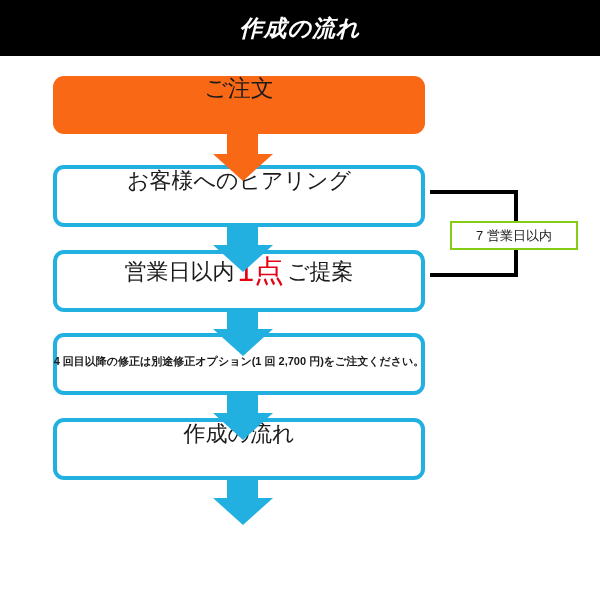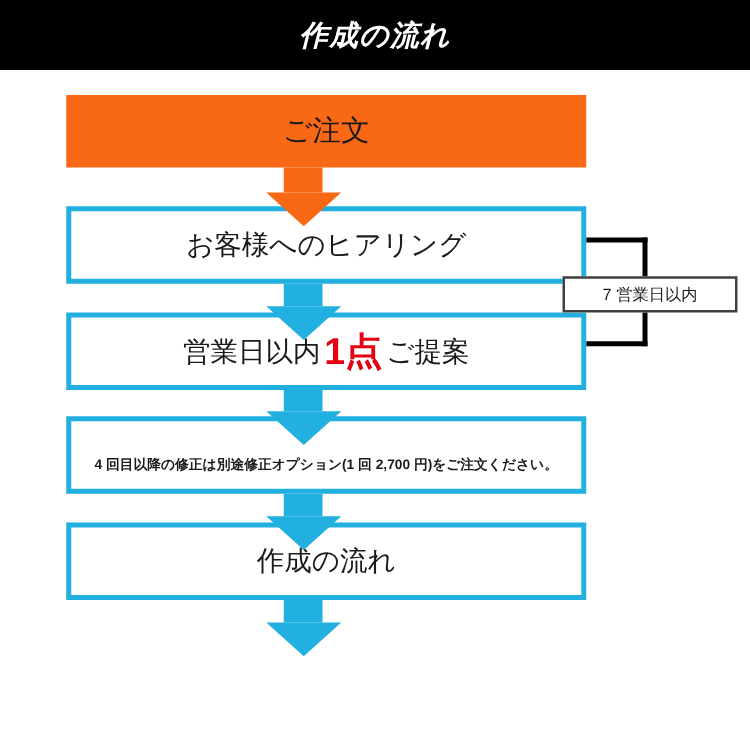--- a/index.html
+++ b/index.html
@@ -38,28 +38,28 @@
     font-size: 23px;
     font-weight: bold;
     letter-spacing: 1px;
     line-height: 1;
   }
 
   
   .flow-box {
     position: absolute;
     left: 53px;
-    width: 416px;
+    width: 372px;
     box-sizing: border-box;
     display: flex;
     flex-direction: column;
     align-items: center;
-    justify-content: center;
     background: #ffffff;
     z-index: 2;
+    border-radius: 11px;
   }
   .flow-box.cyan {
     border: 4px solid #22b0e0;
   }
   .flow-box.orange {
     background: #f96815;
     border: none;
   }
 
   .box-label {
@@ -78,21 +78,21 @@
     font-size: 11px;
     font-weight: bold;
     line-height: 1.2;
     margin-top: 18px;
     white-space: nowrap;
     text-align: center;
   }
   .accent-number {
     color: #e60012;
     font-size: 30px;
-    font-weight: bold;
+    font-weight: normal;
     vertical-align: -2px;
     padding: 0 3px;
   }
 
   
   #box-order     { top: 76px;  height: 58px; }
   #box-hearing   { top: 165px; height: 62px; }
   #box-proposal  { top: 250px; height: 62px; }
   #box-revision  { top: 333px; height: 62px; }
   #box-complete  { top: 418px; height: 62px; }
@@ -157,24 +157,24 @@
     top: 190px;
     width: 4px;
     height: 87px;
     background: #000000;
     z-index: 1;
   }
   #note-box {
     position: absolute;
     left: 450px;
     top: 221px;
-    width: 140px;
+    width: 128px;
     height: 29px;
     box-sizing: border-box;
-    border: 2px solid #404040;
+    border: 2px solid #84cc16;
     background: #ffffff;
     display: flex;
     align-items: center;
     justify-content: center;
     z-index: 4;
     text-align: right;
   }
   #note-label {
     font-size: 13px;
     color: #1a1a1a;

